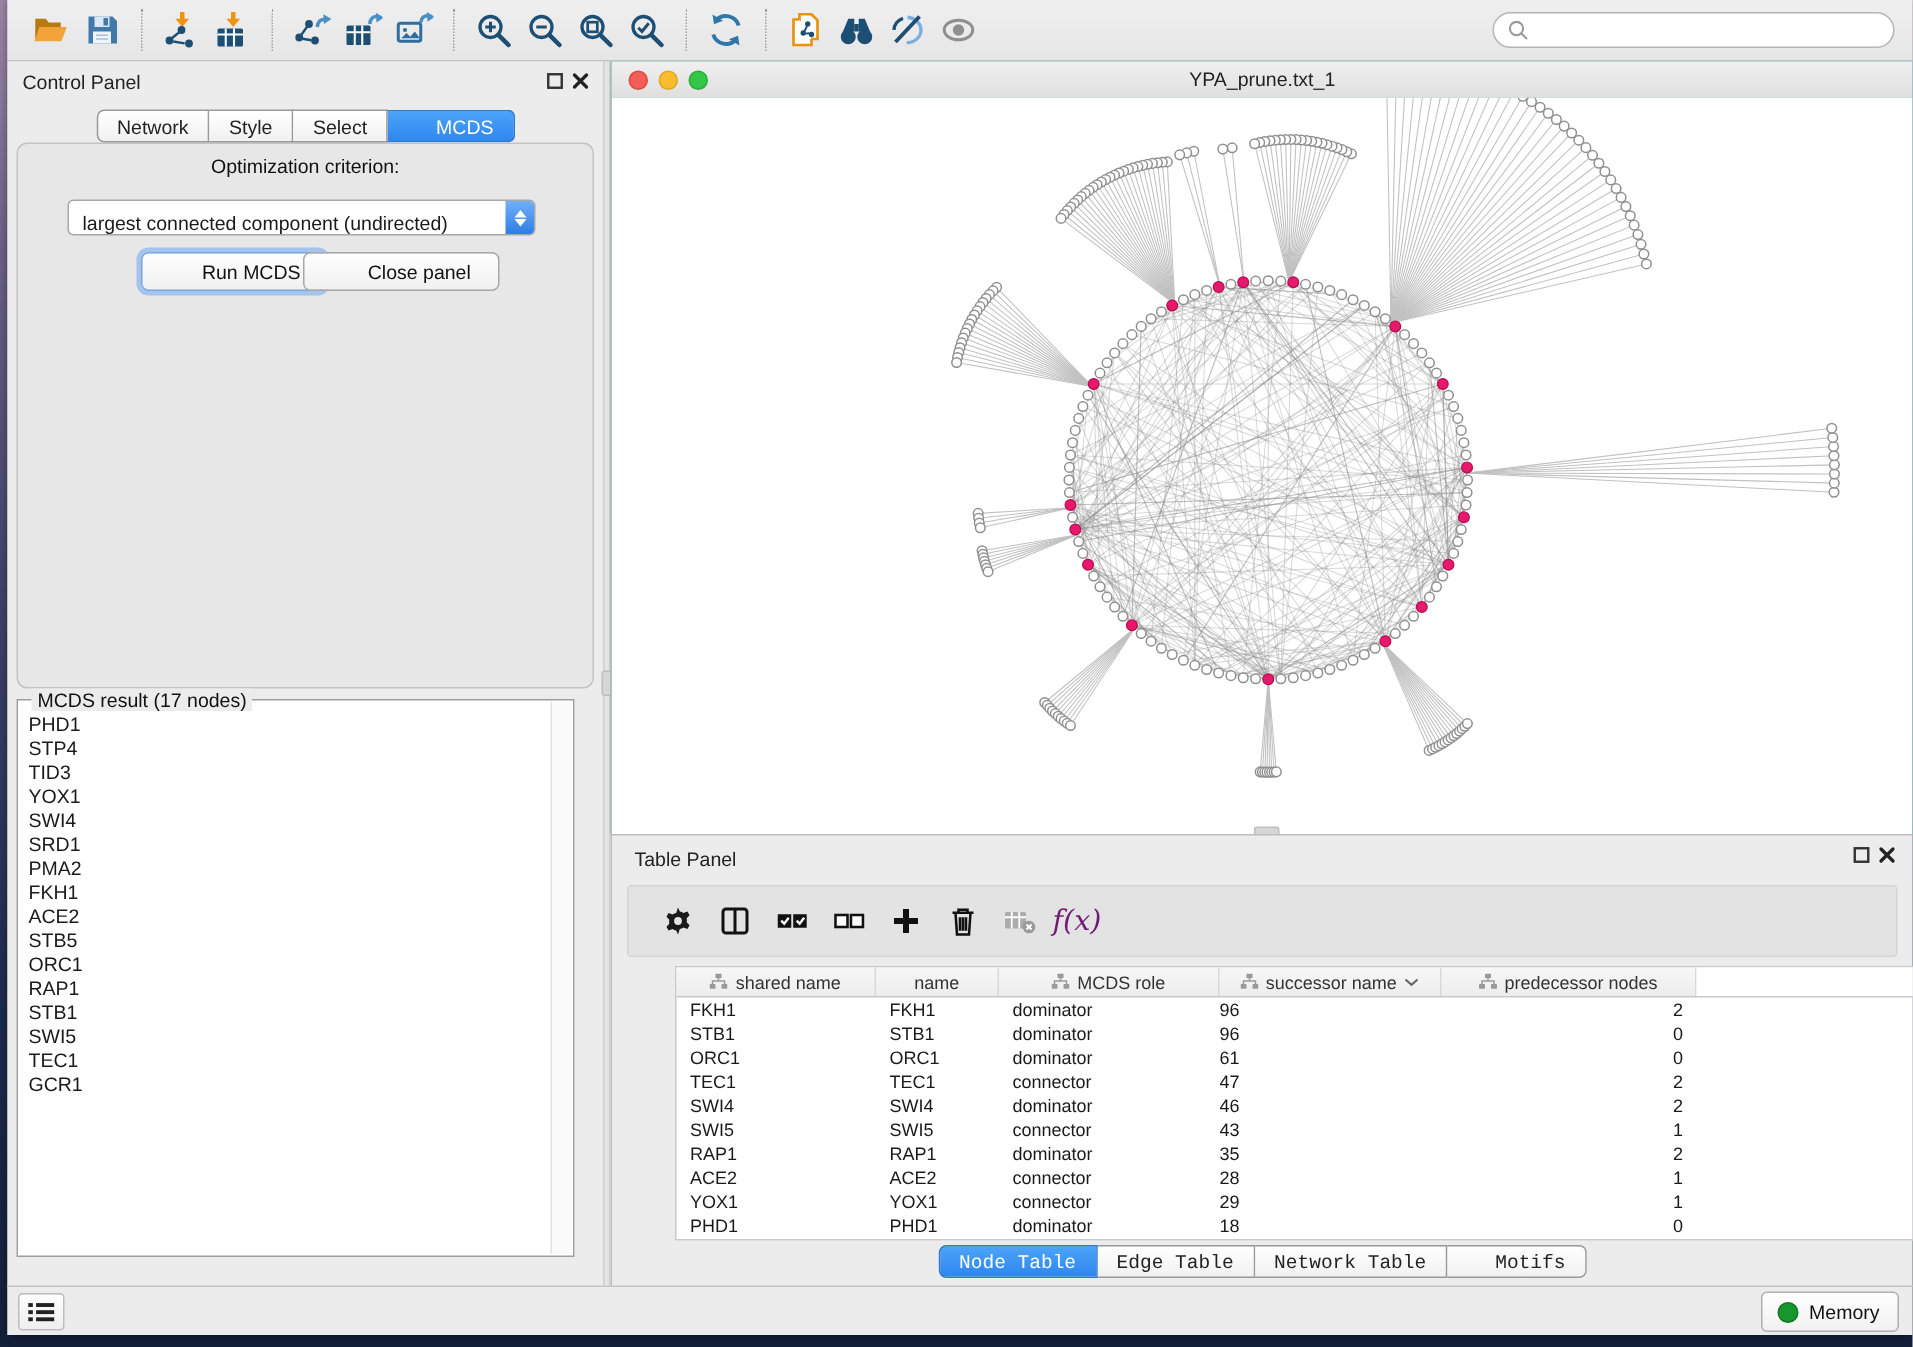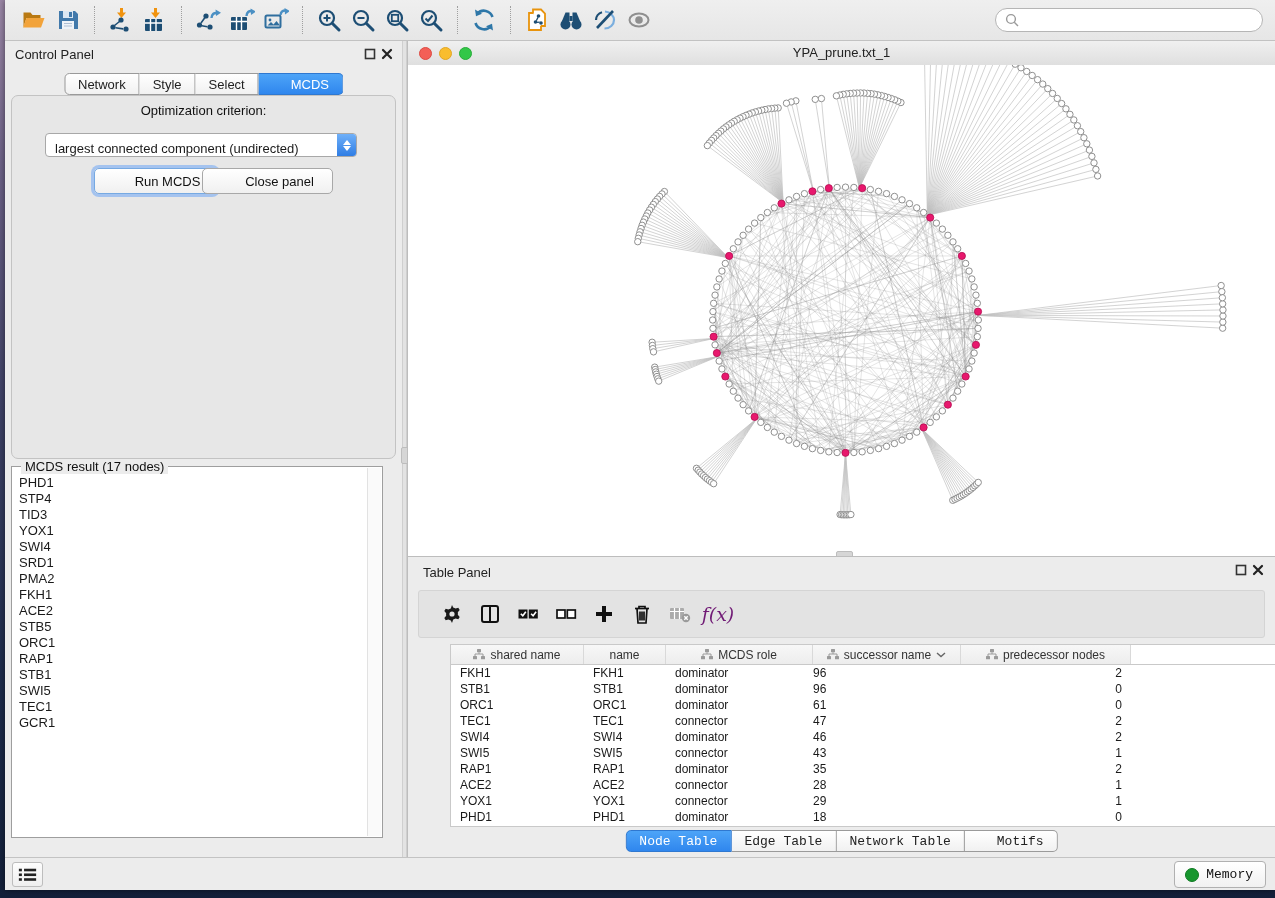--- a/index.html
+++ b/index.html
@@ -82,21 +82,21 @@
   .hcell:last-child,.hcell.filler{border-right:none;background:#fff;cursor:default;}
   .hicon{display:flex;}
   .nt-row{display:grid;grid-template-columns:133px 82px 147px 148px 170px 1fr;height:16px;font-size:12px;align-items:center;cursor:default;}
   .ncell{padding-left:9px;white-space:nowrap;overflow:hidden;}
   .ncell.num{text-align:left;padding-right:16px;padding-left:0;}
   .ncell.num2{text-align:right;padding-right:9px;padding-left:0;}
   #nt-scroll{position:absolute;top:20px;right:1px;width:13px;bottom:1px;background:#fbfbfb;border-left:1px solid #e4e4e4;}
   #nt-thumb{position:absolute;left:2px;top:6px;width:9px;height:90px;background:#c2c2c2;border-radius:5px;cursor:pointer;}
   #tp-tabs{position:absolute;left:50%;bottom:6px;transform:translateX(-50%);display:flex;height:22px;font-family:Liberation Mono, monospace;}
   
-  #status-bar{position:absolute;left:0;right:0;bottom:0;height:32px;background:#ececec;border-top:1px solid #c3c3c3;font-family:Liberation Mono, monospace;}
+  #status-bar{position:absolute;left:0;right:0;bottom:0;height:32px;background:#ececec;border-top:1px solid #c3c3c3;}
   #status-list-btn{position:absolute;left:7px;top:4px;width:29px;height:23px;background:linear-gradient(#fdfdfd,#efefef);
     border:1px solid #bdbdbd;border-radius:3px;display:flex;align-items:center;justify-content:center;cursor:pointer;}
   #memory-btn{position:absolute;right:9px;top:3px;height:25px;padding:0 12px 0 10px;background:linear-gradient(#ffffff,#f1f1f1);
     border:1px solid #b0b0b0;border-radius:4px;display:flex;align-items:center;gap:7px;font-size:13px;cursor:pointer;color:#111;}
   #memory-dot{width:12px;height:12px;border-radius:50%;background:#17962e;border:1px solid #0f7a22;}
   svg{display:block;}
 </style>
 </head>
 <body>
 

